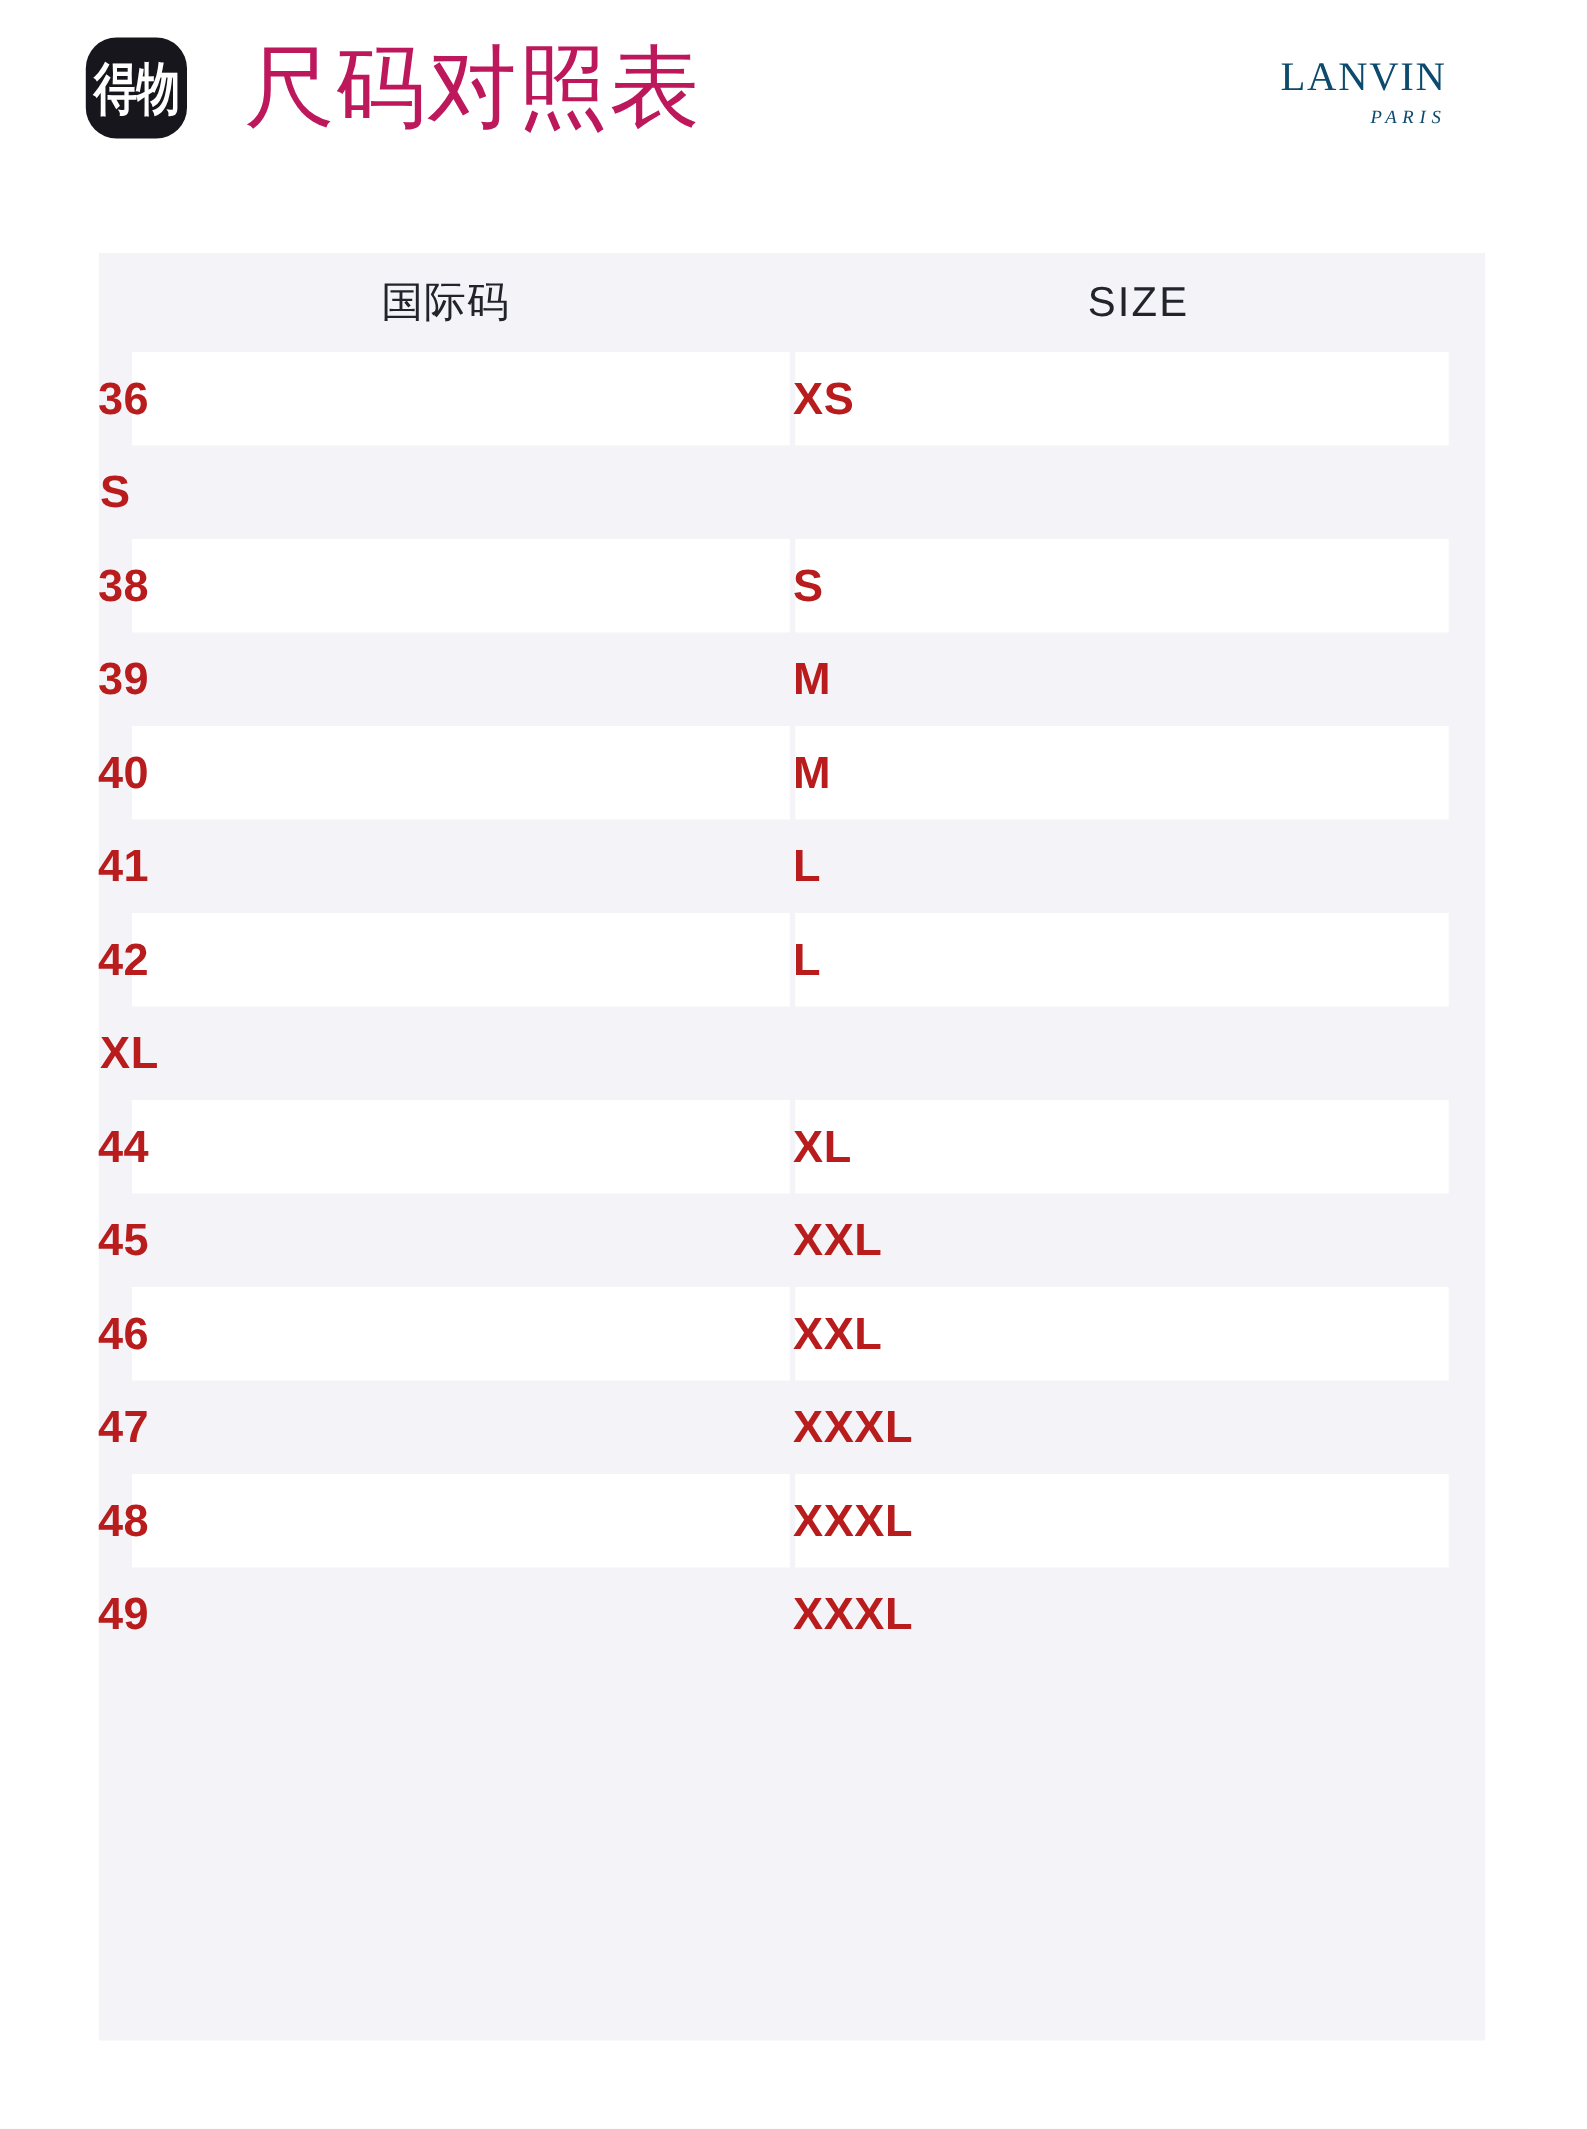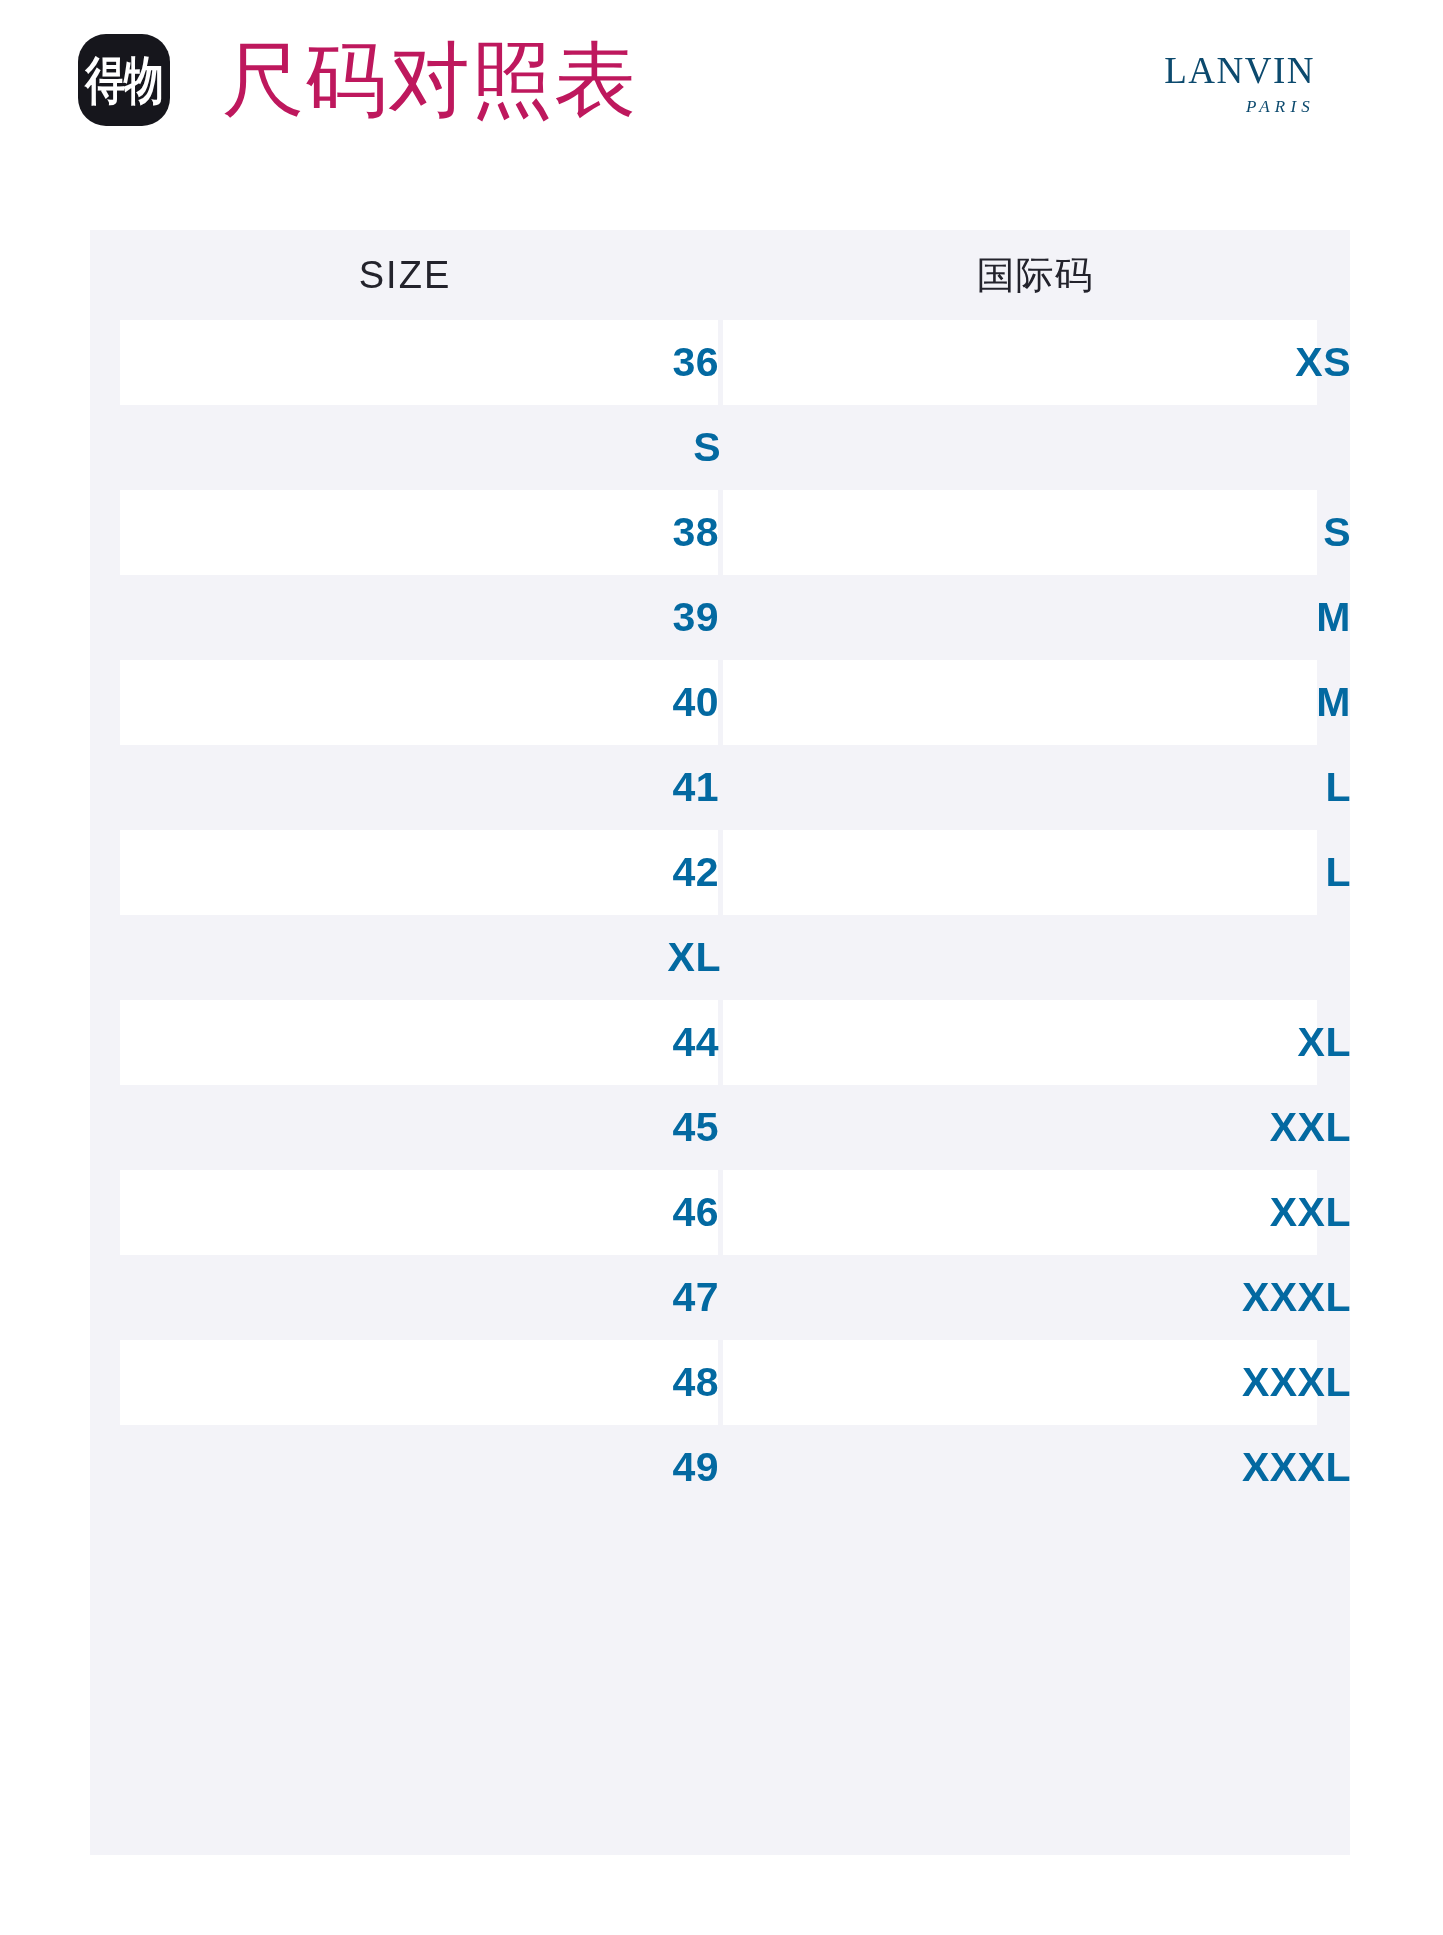--- a/index.html
+++ b/index.html
@@ -151,25 +151,25 @@
   }
 
   .table-row .row-cells {
     position: absolute;
     inset: 0;
     display: flex;
     align-items: center;
   }
   .table-cell {
     flex: 0 0 50%;
-    text-align: right;
+    text-align: left;
     font-size: 41px;
     line-height: 1;
     font-weight: 700;
-    color: #0369a1;
+    color: #b91c1c;
     letter-spacing: 0.5px;
   }
   .table-cell.col-size {
     transform: translateX(-1px);
   }
   .table-cell.col-intl {
     transform: translateX(1px);
   }
 
   #table-bottom-pad {
@@ -190,22 +190,22 @@
   <div id="partner-brand-logo">
     <span class="brand-word">LANVIN</span>
     <span class="brand-city">PARIS</span>
   </div>
 
 </div>
 
 <div id="size-chart-panel">
 
   <div class="table-head-row">
+    <div class="table-head-cell col-intl">国际码</div>
     <div class="table-head-cell col-size">SIZE</div>
-    <div class="table-head-cell col-intl">国际码</div>
   </div>
 
   <div id="size-table-body">
       <div class="table-row row-light">
         <div class="row-bg">
           <div class="bg-cell bg-cell-left"></div>
           <div class="bg-cell bg-cell-right"></div>
         </div>
         <div class="row-cells">
           <div class="table-cell col-size">36</div>

